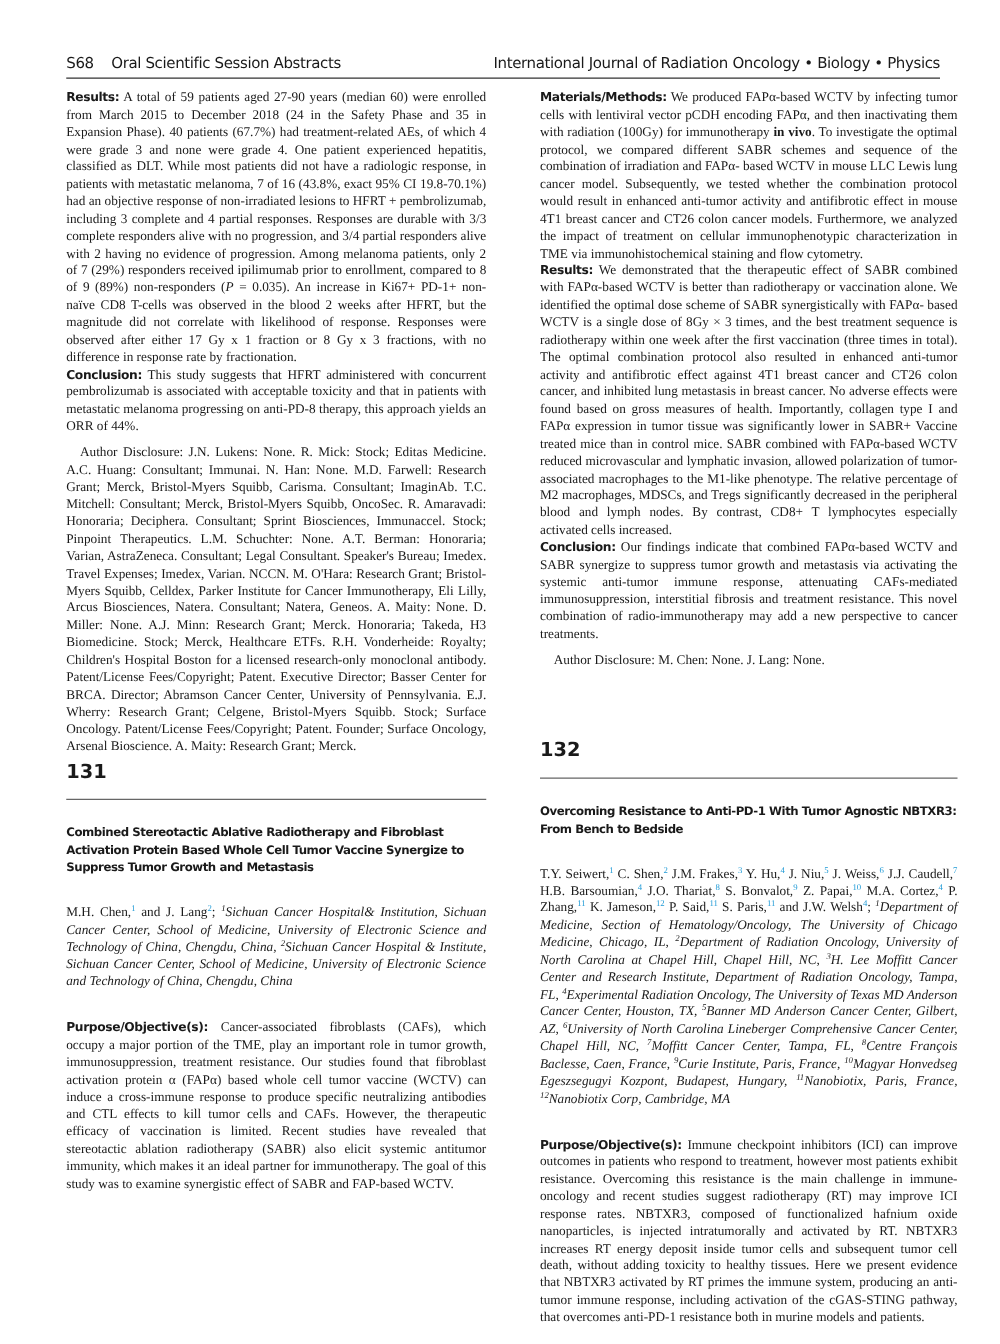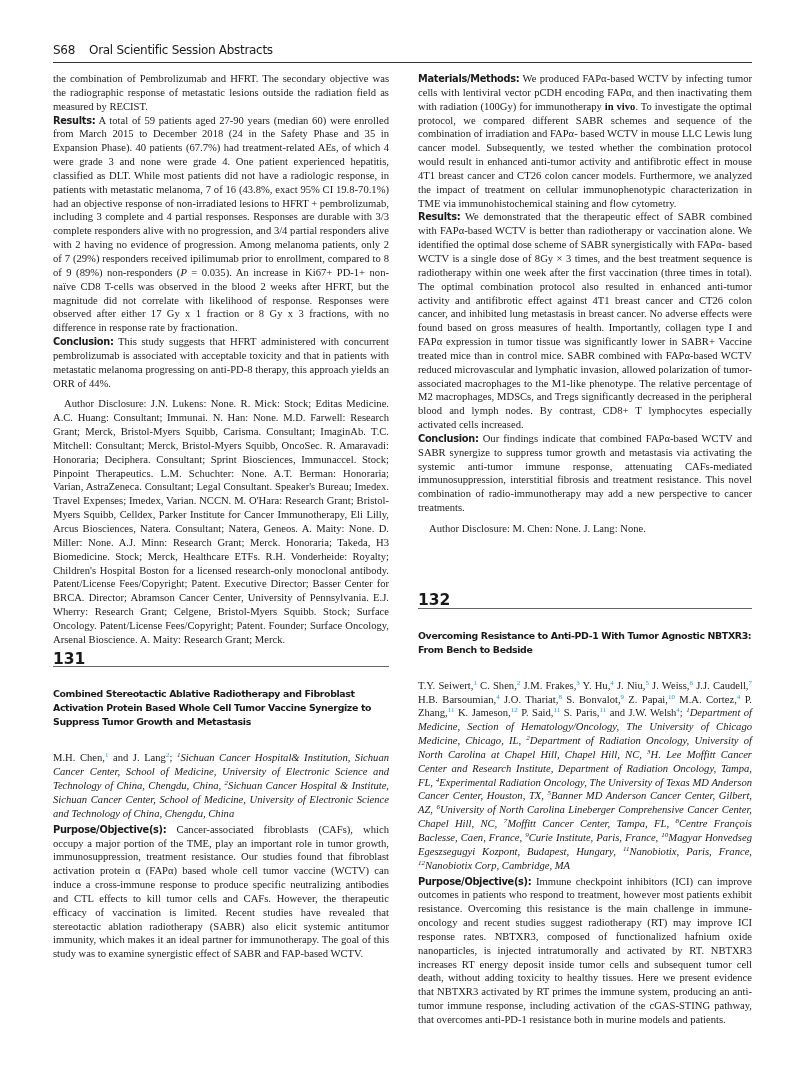--- a/index.html
+++ b/index.html
@@ -4,47 +4,47 @@
 <style>
   html, body { margin: 0; padding: 0; background: #ffffff; }
   body { width: 800px; height: 1075px; position: relative; overflow: hidden; color: #1a1a1a; }
   .page { position: absolute; left: 0; top: 0; width: 800px; height: 1028px; }
   .running-head { position: absolute; top: 40px; left: 53px; right: 48px; height: 22px; border-bottom: 1px solid #333; font-family: "DejaVu Sans", sans-serif; font-size: 12px; letter-spacing: -0.3px; }
   .rh-left { position: absolute; left: 0; top: 3px; }
   .rh-page { margin-right: 14px; }
   .rh-right { position: absolute; right: 0; top: 3px; }
   .col { position: absolute; top: 72px; width: 336px; font-family: "Liberation Serif", serif; font-size: 10.6px; line-height: 13.85px; text-align: justify; hyphens: auto; }
   .col-left { left: 53px; }
-  .col-right { left: 418px; width: 334px; }
+  .col-right { left: 432px; width: 334px; }
   p { margin: 0; }
   .lbl { font-family: "DejaVu Sans", sans-serif; font-weight: bold; font-size: 9.8px; letter-spacing: -0.3px; }
   .disclosure { text-indent: 11px; margin-top: 7px; }
-  .abs-num { font-family: "DejaVu Sans", sans-serif; font-weight: bold; font-size: 15.5px; border-bottom: 1.5px solid #666; padding-bottom: 0; margin-top: 6px; text-align: left; }
+  .abs-num { font-family: "DejaVu Sans", sans-serif; font-weight: bold; font-size: 15.5px; border-bottom: 1.5px solid #666; padding-bottom: 14px; margin-top: 6px; text-align: left; }
   .abs-title { font-family: "DejaVu Sans", sans-serif; font-weight: bold; font-size: 9.4px; line-height: 14px; letter-spacing: -0.35px; text-align: left; margin-top: 20px; }
   .authors { margin-top: 22px; }
   .affil { font-style: italic; }
   .presenter { }
   sup.ref { color: #1f9ad6; font-size: 7px; line-height: 0; vertical-align: 4px; }
   sup.aff { font-size: 7px; line-height: 0; vertical-align: 4px; font-style: italic; }
-  .para-gap { margin-top: 2px; }
+  .para-gap { margin-top: 23px; }
   .spacer-big { height: 52px; }
 </style>
 </head>
 <body>
 
 <div class="page">
 
   <div class="running-head">
     <div class="rh-left">
       <span class="rh-page">S68</span><span>Oral Scientific Session Abstracts</span>
     </div>
+    <div class="rh-right">International Journal of Radiation Oncology • Biology • Physics</div>
   </div>
 
   <div class="col col-left">
-    <p>the combination of Pembrolizumab and HFRT. The secondary objective was the radiographic response of metastatic lesions outside the radiation field as measured by RECIST.</p>
     <p><span class="lbl">Results:</span><span> A total of 59 patients aged 27-90 years (median 60) were enrolled from March 2015 to December 2018 (24 in the Safety Phase and 35 in Expansion Phase). 40 patients (67.7%) had treatment-related AEs, of which 4 were grade 3 and none were grade 4. One patient experienced hepatitis, classified as DLT. While most patients did not have a radiologic response, in patients with metastatic melanoma, 7 of 16 (43.8%, exact 95% CI 19.8-70.1%) had an objective response of non-irradiated lesions to HFRT + pembrolizumab, including 3 complete and 4 partial responses. Responses are durable with 3/3 complete responders alive with no progression, and 3/4 partial responders alive with 2 having no evidence of progression. Among melanoma patients, only 2 of 7 (29%) responders received ipilimumab prior to enrollment, compared to 8 of 9 (89%) non-responders (</span><i>P</i><span> = 0.035). An increase in Ki67+ PD-1+ non-naïve CD8 T-cells was observed in the blood 2 weeks after HFRT, but the magnitude did not correlate with likelihood of response. Responses were observed after either 17 Gy x 1 fraction or 8 Gy x 3 fractions, with no difference in response rate by fractionation.</span></p>
     <p><span class="lbl">Conclusion:</span><span> This study suggests that HFRT administered with concurrent pembrolizumab is associated with acceptable toxicity and that in patients with metastatic melanoma progressing on anti-PD-8 therapy, this approach yields an ORR of 44%.</span></p>
     <p class="disclosure">Author Disclosure: J.N. Lukens: None. R. Mick: Stock; Editas Medicine. A.C. Huang: Consultant; Immunai. N. Han: None. M.D. Farwell: Research Grant; Merck, Bristol-Myers Squibb, Carisma. Consultant; ImaginAb. T.C. Mitchell: Consultant; Merck, Bristol-Myers Squibb, OncoSec. R. Amaravadi: Honoraria; Deciphera. Consultant; Sprint Biosciences, Immunaccel. Stock; Pinpoint Therapeutics. L.M. Schuchter: None. A.T. Berman: Honoraria; Varian, AstraZeneca. Consultant; Legal Consultant. Speaker's Bureau; Imedex. Travel Expenses; Imedex, Varian. NCCN. M. O'Hara: Research Grant; Bristol-Myers Squibb, Celldex, Parker Institute for Cancer Immunotherapy, Eli Lilly, Arcus Biosciences, Natera. Consultant; Natera, Geneos. A. Maity: None. D. Miller: None. A.J. Minn: Research Grant; Merck. Honoraria; Takeda, H3 Biomedicine. Stock; Merck, Healthcare ETFs. R.H. Vonderheide: Royalty; Children's Hospital Boston for a licensed research-only monoclonal antibody. Patent/License Fees/Copyright; Patent. Executive Director; Basser Center for BRCA. Director; Abramson Cancer Center, University of Pennsylvania. E.J. Wherry: Research Grant; Celgene, Bristol-Myers Squibb. Stock; Surface Oncology. Patent/License Fees/Copyright; Patent. Founder; Surface Oncology, Arsenal Bioscience. A. Maity: Research Grant; Merck.</p>
 
     <div class="abs-num">131</div>
     <div class="abs-title">Combined Stereotactic Ablative Radiotherapy and Fibroblast Activation Protein Based Whole Cell Tumor Vaccine Synergize to Suppress Tumor Growth and Metastasis</div>
 
     <p class="authors"><span class="presenter">M.H. Chen,</span><sup class="ref">1</sup><span> and J. Lang</span><sup class="ref">2</sup><span>; </span><sup class="aff">1</sup><span class="affil">Sichuan Cancer Hospital&amp; Institution, Sichuan Cancer Center, School of Medicine, University of Electronic Science and Technology of China, Chengdu, China, </span><sup class="aff">2</sup><span class="affil">Sichuan Cancer Hospital &amp; Institute, Sichuan Cancer Center, School of Medicine, University of Electronic Science and Technology of China, Chengdu, China</span></p>
 
     <p class="para-gap"><span class="lbl">Purpose/Objective(s):</span><span> Cancer-associated fibroblasts (CAFs), which occupy a major portion of the TME, play an important role in tumor growth, immunosuppression, treatment resistance. Our studies found that fibroblast activation protein α (FAPα) based whole cell tumor vaccine (WCTV) can induce a cross-immune response to produce specific neutralizing antibodies and CTL effects to kill tumor cells and CAFs. However, the therapeutic efficacy of vaccination is limited. Recent studies have revealed that stereotactic ablation radiotherapy (SABR) also elicit systemic antitumor immunity, which makes it an ideal partner for immunotherapy. The goal of this study was to examine synergistic effect of SABR and FAP-based WCTV.</span></p>

